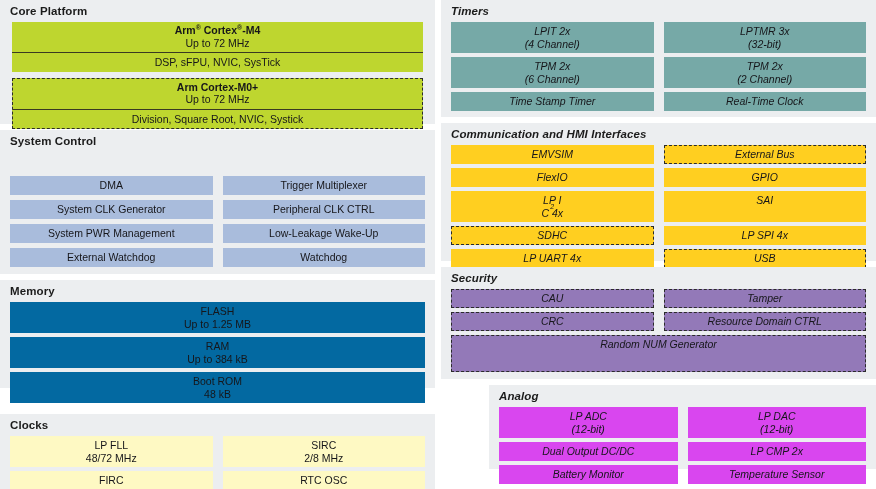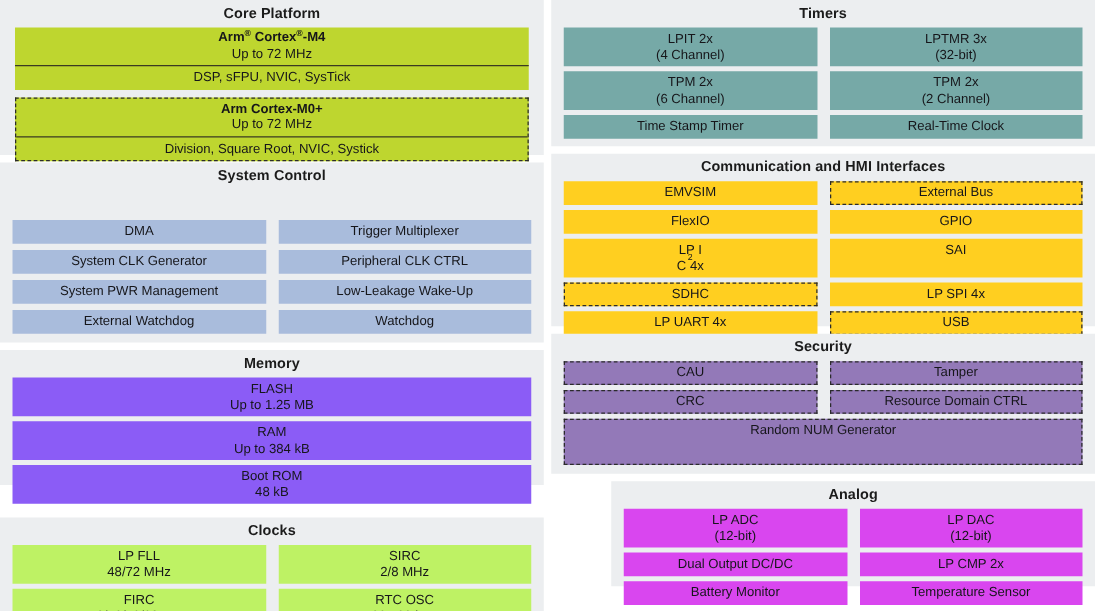--- a/index.html
+++ b/index.html
@@ -14,33 +14,33 @@
     display: flex;
     gap: 6px;
     padding: 0;
   }
   .column {
     display: flex;
     flex-direction: column;
     gap: 6px;
   }
   .col-left  { width: 435px; }
-  .col-right { width: 435px; }
+  .col-right { width: 435px; font-style: italic; }
 
   .panel {
     background: #eceef0;
     padding: 4px 10px 7px 10px;
     display: flex;
     flex-direction: column;
   }
   .panel-title {
     font-size: 11.5px;
     font-weight: bold;
     color: #1b1b1b;
-    text-align: center;
+    text-align: left;
     line-height: 15px;
     padding-bottom: 3px;
     letter-spacing: .1px;
   }
   .rows {
     display: flex;
     flex-direction: column;
     gap: 4px;
     flex: 1;
   }
@@ -59,22 +59,22 @@
     color: #16161a;
     line-height: 12.5px;
     border: 1px solid transparent;
     padding: 2px 3px;
     min-height: 19px;
   }
   .blk .l2 { display: block; }
   .blk.dashed { border: 1.6px dashed #2b2b2b; }
   .blk.full { width: 100%; }
   .c-blue   { background: #a9bcdc; }
-  .c-gray   { background: #8b5cf6; }
-  .c-orange { background: #bef264; }
+  .c-gray   { background: #0369a1; }
+  .c-orange { background: #fef9c3; }
   .c-teal   { background: #76a9a7; }
   .c-yellow { background: #ffcf20; }
   .c-purple { background: #9379b8; }
   .c-olive  { background: #d946ef; }
 
   
   .core-blk {
     display: flex;
     flex-direction: column;
     background: #bed62f;

